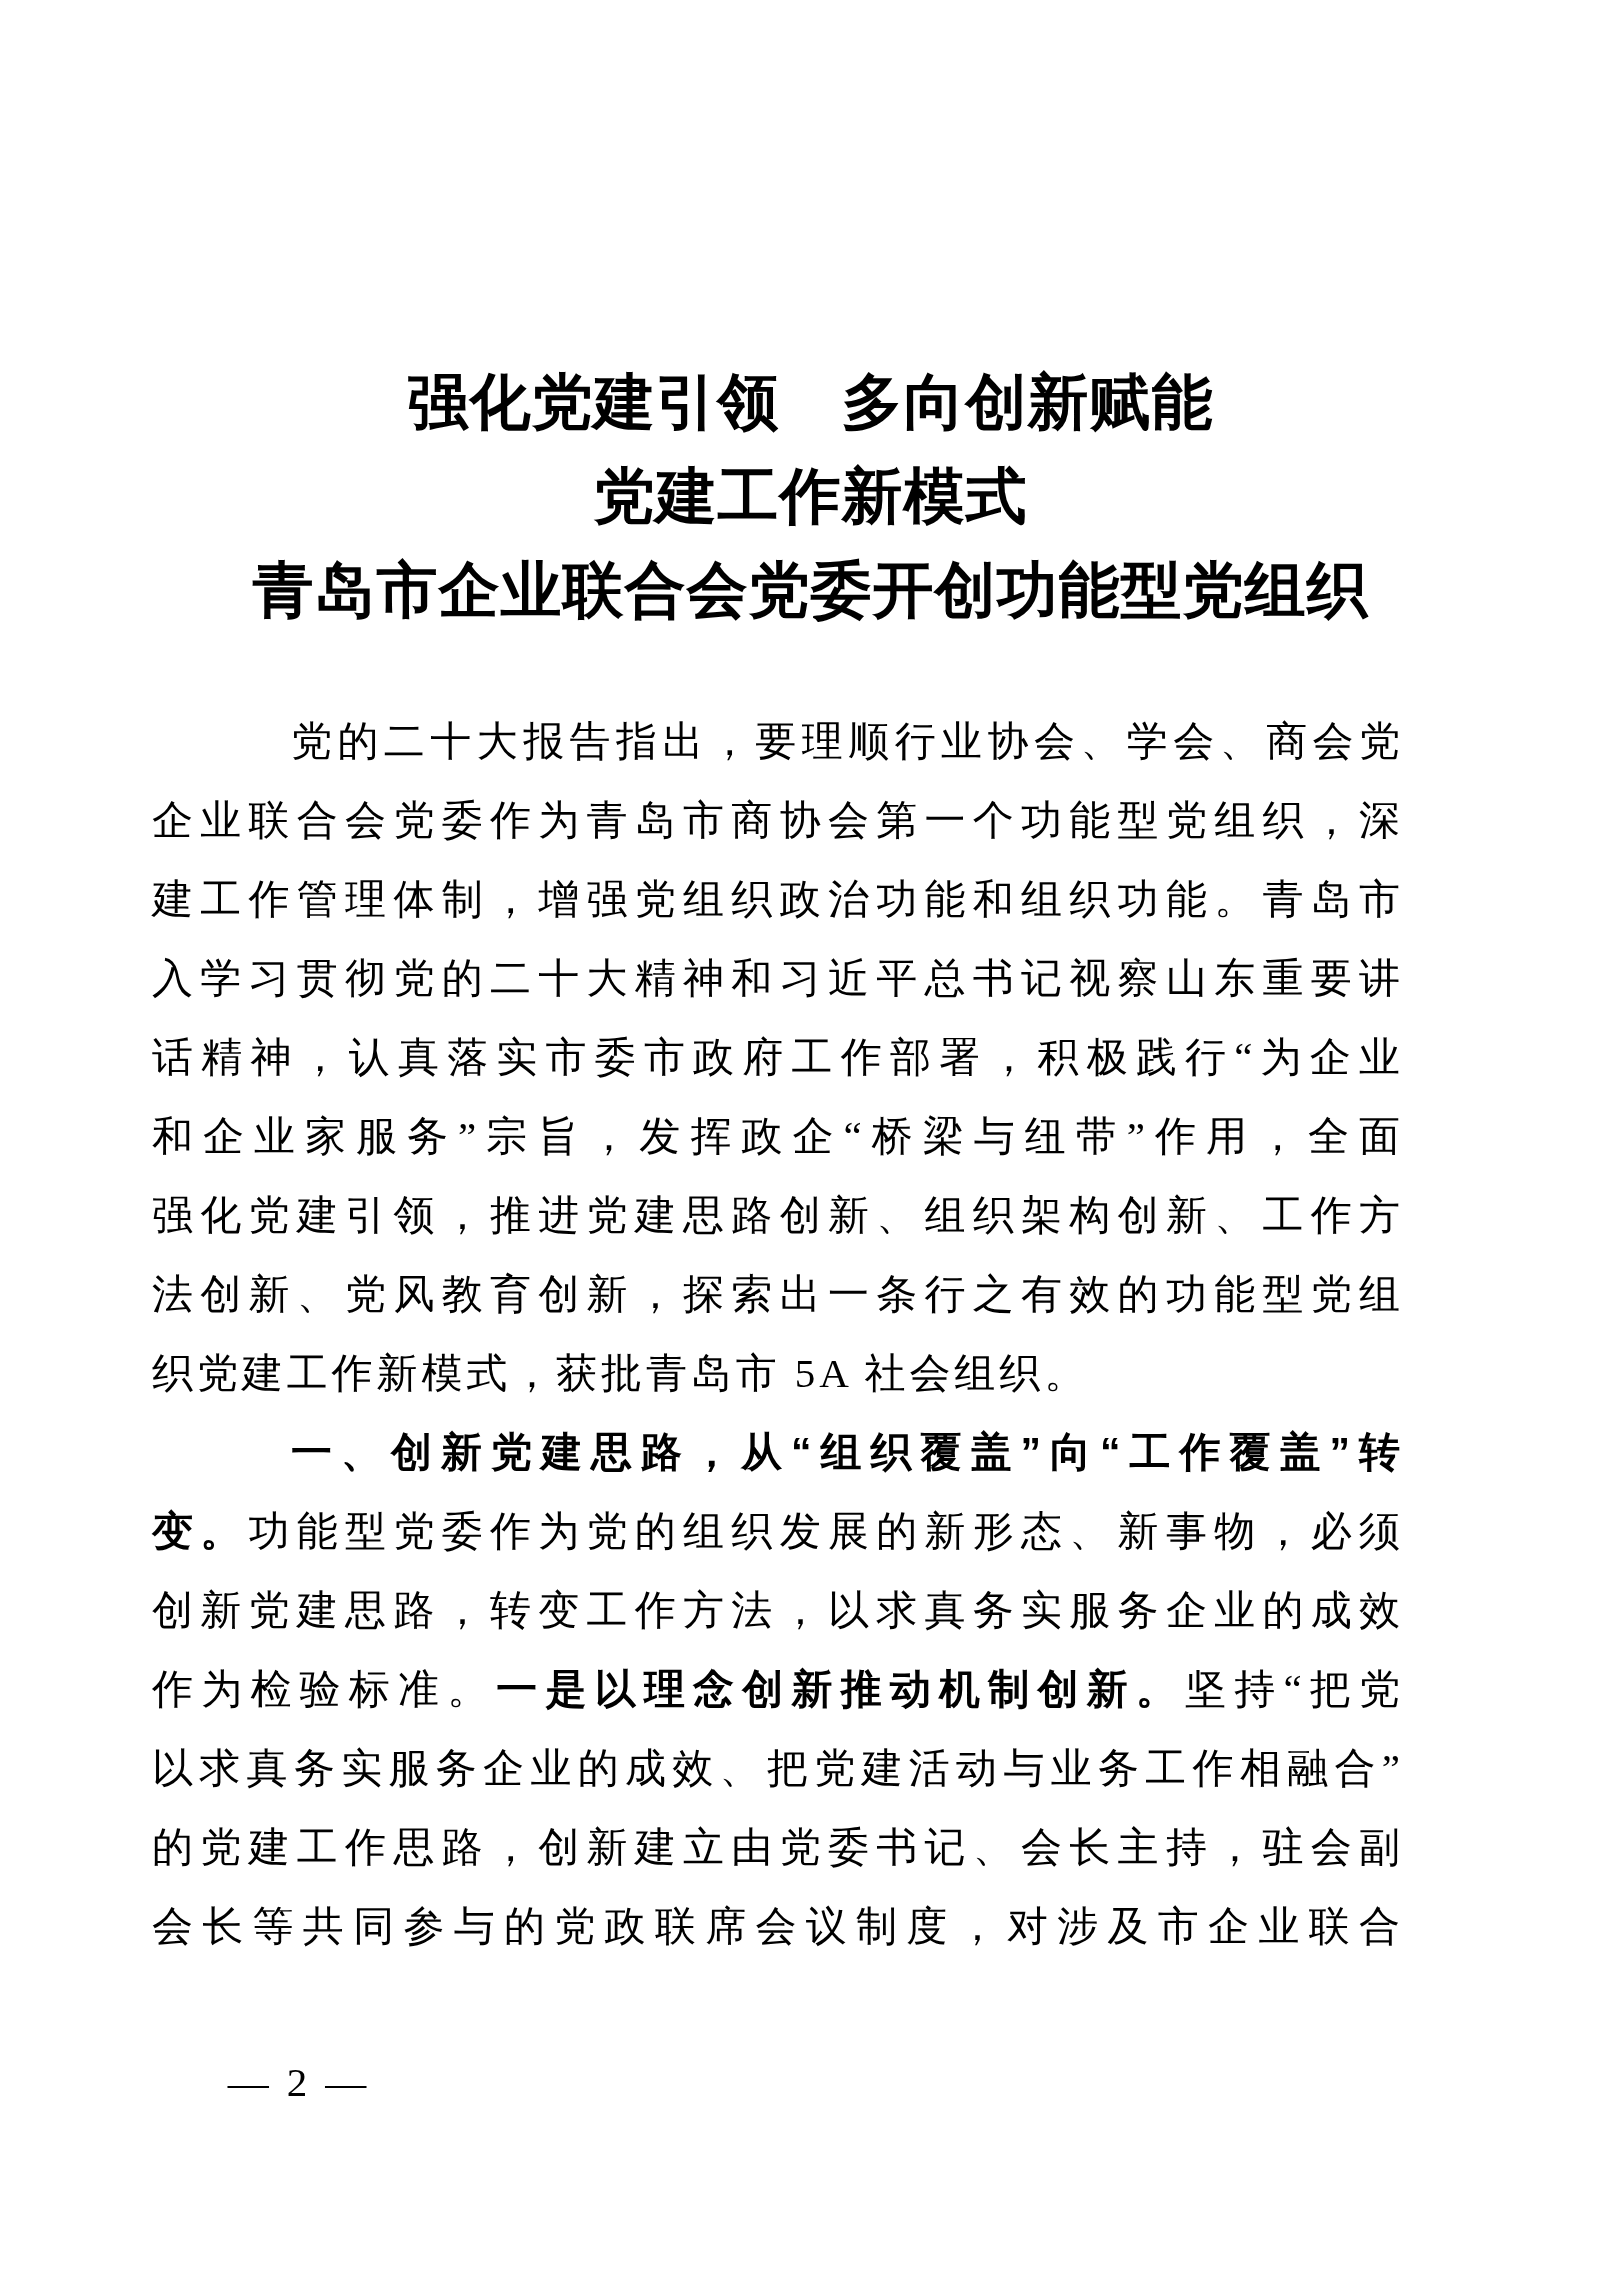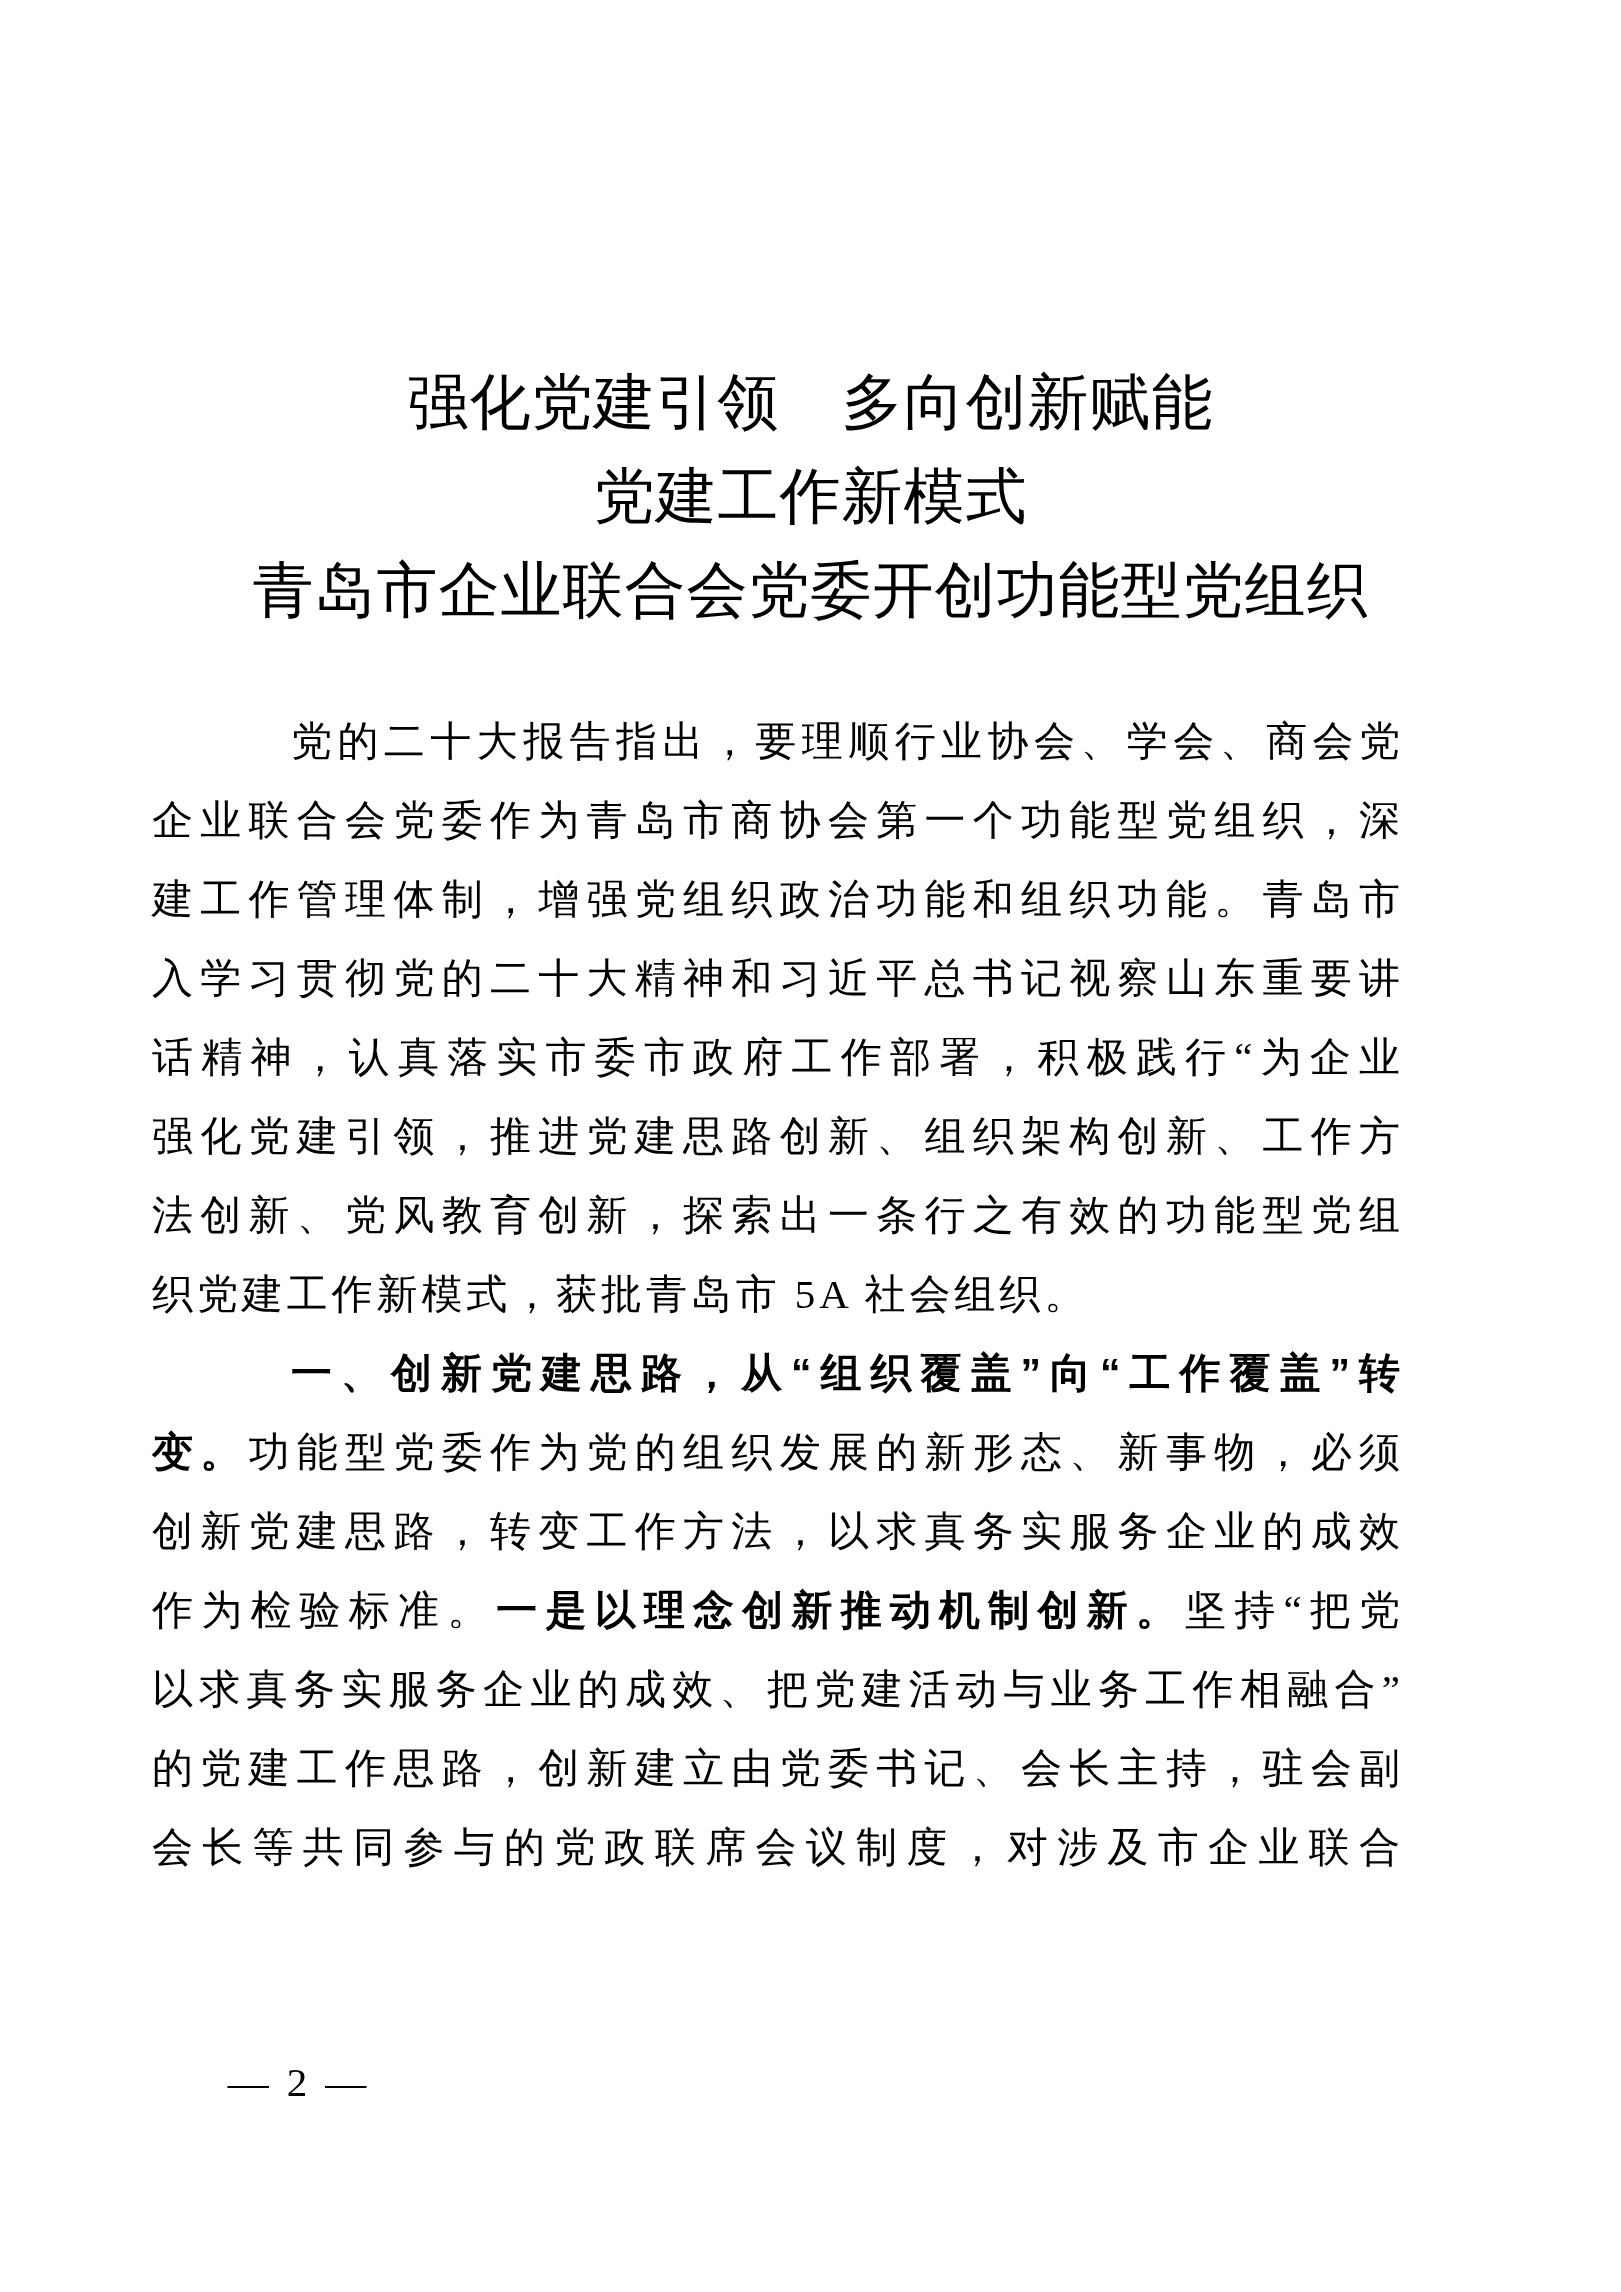--- a/index.html
+++ b/index.html
@@ -19,21 +19,21 @@
   
   .title-block {
     position: absolute;
     top: 356px;
     left: 0;
     width: 1621px;
     text-align: center;
   }
   .title-line {
     font-family: "Liberation Serif", "DejaVu Serif", serif;
-    font-weight: 400;
+    font-weight: 700;
     font-size: 61px;
     line-height: 94px;
     letter-spacing: 1px;
     white-space: pre;
   }
   
   .body-block {
     position: absolute;
     top: 702px;
     left: 152px;
@@ -82,20 +82,21 @@
     <div class="title-line">党建工作新模式</div>
     <div class="title-line">青岛市企业联合会党委开创功能型党组织</div>
   </div>
 
   <div class="body-block">
       <div class="body-line indent"><span class="r-fs">党的二十大报告指出，要理顺行业协会、学会、商会党</span></div>
       <div class="body-line"><span class="r-fs">企业联合会党委作为青岛市商协会第一个功能型党组织，深</span></div>
       <div class="body-line"><span class="r-fs">建工作管理体制，增强党组织政治功能和组织功能。青岛市</span></div>
       <div class="body-line"><span class="r-fs">入学习贯彻党的二十大精神和习近平总书记视察山东重要讲</span></div>
       <div class="body-line"><span class="r-fs">话精神，认真落实市委市政府工作部署，积极践行“为企业</span></div>
+      <div class="body-line"><span class="r-fs">和企业家服务”宗旨，发挥政企“桥梁与纽带”作用，全面</span></div>
       <div class="body-line"><span class="r-fs">强化党建引领，推进党建思路创新、组织架构创新、工作方</span></div>
       <div class="body-line"><span class="r-fs">法创新、党风教育创新，探索出一条行之有效的功能型党组</span></div>
       <div class="body-line para-end"><span class="r-fs">织党建工作新模式，获批青岛市 5A 社会组织。</span></div>
       <div class="body-line indent"><span class="r-hei">一、创新党建思路，从“组织覆盖”向“工作覆盖”转</span></div>
       <div class="body-line"><span class="r-hei">变。</span><span class="r-fs">功能型党委作为党的组织发展的新形态、新事物，必须</span></div>
       <div class="body-line"><span class="r-fs">创新党建思路，转变工作方法，以求真务实服务企业的成效</span></div>
       <div class="body-line"><span class="r-fs">作为检验标准。</span><span class="r-kai">一是以理念创新推动机制创新。</span><span class="r-fs">坚持“把党</span></div>
       <div class="body-line"><span class="r-fs">以求真务实服务企业的成效、把党建活动与业务工作相融合”</span></div>
       <div class="body-line"><span class="r-fs">的党建工作思路，创新建立由党委书记、会长主持，驻会副</span></div>
       <div class="body-line"><span class="r-fs">会长等共同参与的党政联席会议制度，对涉及市企业联合</span></div>

